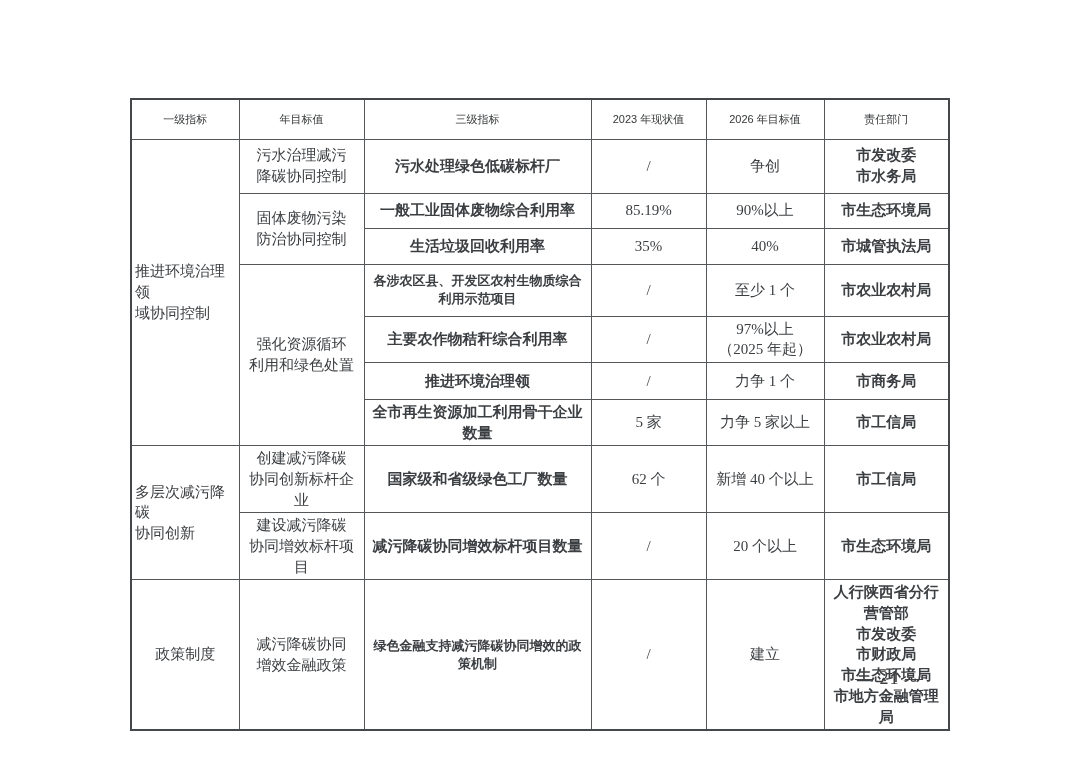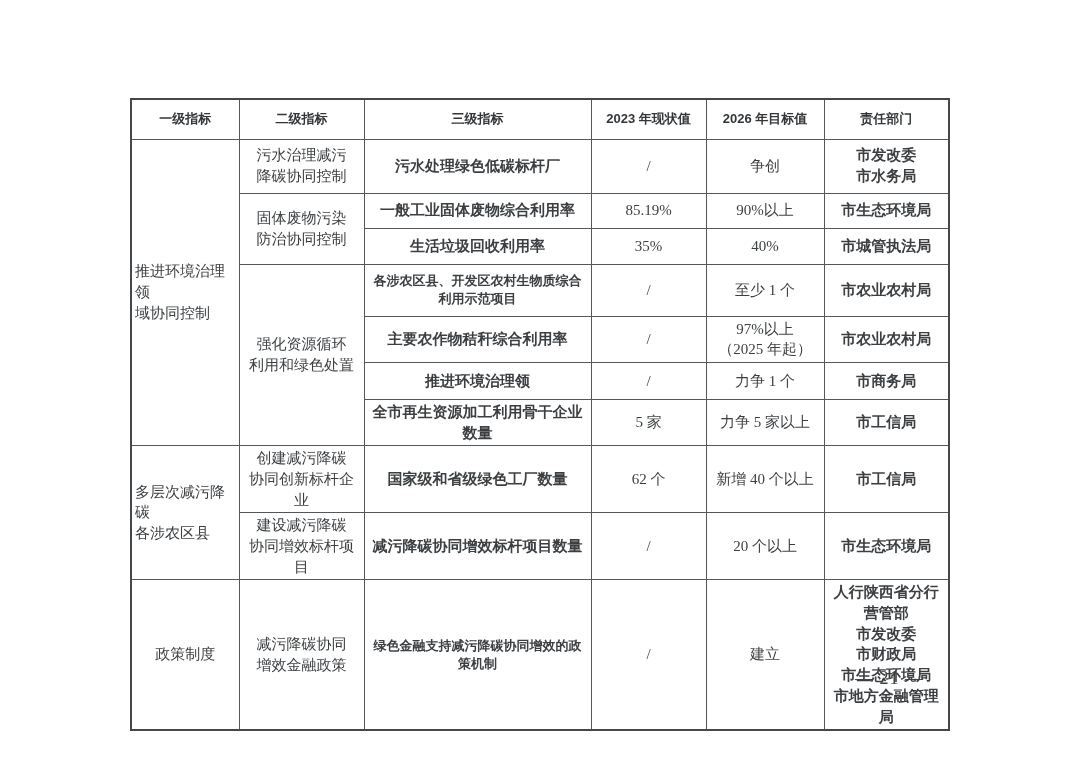--- a/index.html
+++ b/index.html
@@ -31,22 +31,22 @@
     white-space: pre-line;
     vertical-align: middle;
     text-align: center;
     padding: 2px 3px;
     line-height: 1.38;
     font-size: 15px;
     overflow: hidden;
   }
   table.indicator-table th {
     font-family: "Liberation Sans", "DejaVu Sans", sans-serif;
-    font-weight: bold;
-    font-size: 13px;
+    font-weight: normal;
+    font-size: 11px;
     color: #333638;
   }
   td.cell-l1 {
     font-size: 14px;
     padding: 2px 2px;
     margin-left: 32px;
   }
   td.cell-l1 .inner {
     display: inline-block;
     text-align: left;
@@ -94,21 +94,21 @@
       <col style="width:108px">
       <col style="width:125px">
       <col style="width:227px">
       <col style="width:115px">
       <col style="width:118px">
       <col style="width:125px">
     </colgroup>
     <tbody>
         <tr style="height:40px">
       <th>一级指标</th>
-      <th>二级指标</th>
+      <th>年目标值</th>
       <th>三级指标</th>
       <th>2023 年现状值</th>
       <th>2026 年目标值</th>
       <th>责任部门</th>
     </tr>
     <tr style="height:54px">
       <td class="cell-l1" rowspan="7"><span class="inner">推进环境治理领
 域协同控制</span></td>
       <td class="cell-l2">污水治理减污
 降碳协同控制</td>
@@ -155,21 +155,21 @@
       <td class="cell-dept">市商务局</td>
     </tr>
     <tr style="height:40px">
       <td class="cell-l3">全市再生资源加工利用骨干企业数量</td>
       <td class="cell-value">5 家</td>
       <td class="cell-value">力争 5 家以上</td>
       <td class="cell-dept">市工信局</td>
     </tr>
     <tr style="height:51px">
       <td class="cell-l1" rowspan="2"><span class="inner">多层次减污降碳
-各涉农区县</span></td>
+协同创新</span></td>
       <td class="cell-l2">创建减污降碳
 协同创新标杆企业</td>
       <td class="cell-l3">国家级和省级绿色工厂数量</td>
       <td class="cell-value">62 个</td>
       <td class="cell-value">新增 40 个以上</td>
       <td class="cell-dept">市工信局</td>
     </tr>
     <tr style="height:50px">
       <td class="cell-l2">建设减污降碳
 协同增效标杆项目</td>

